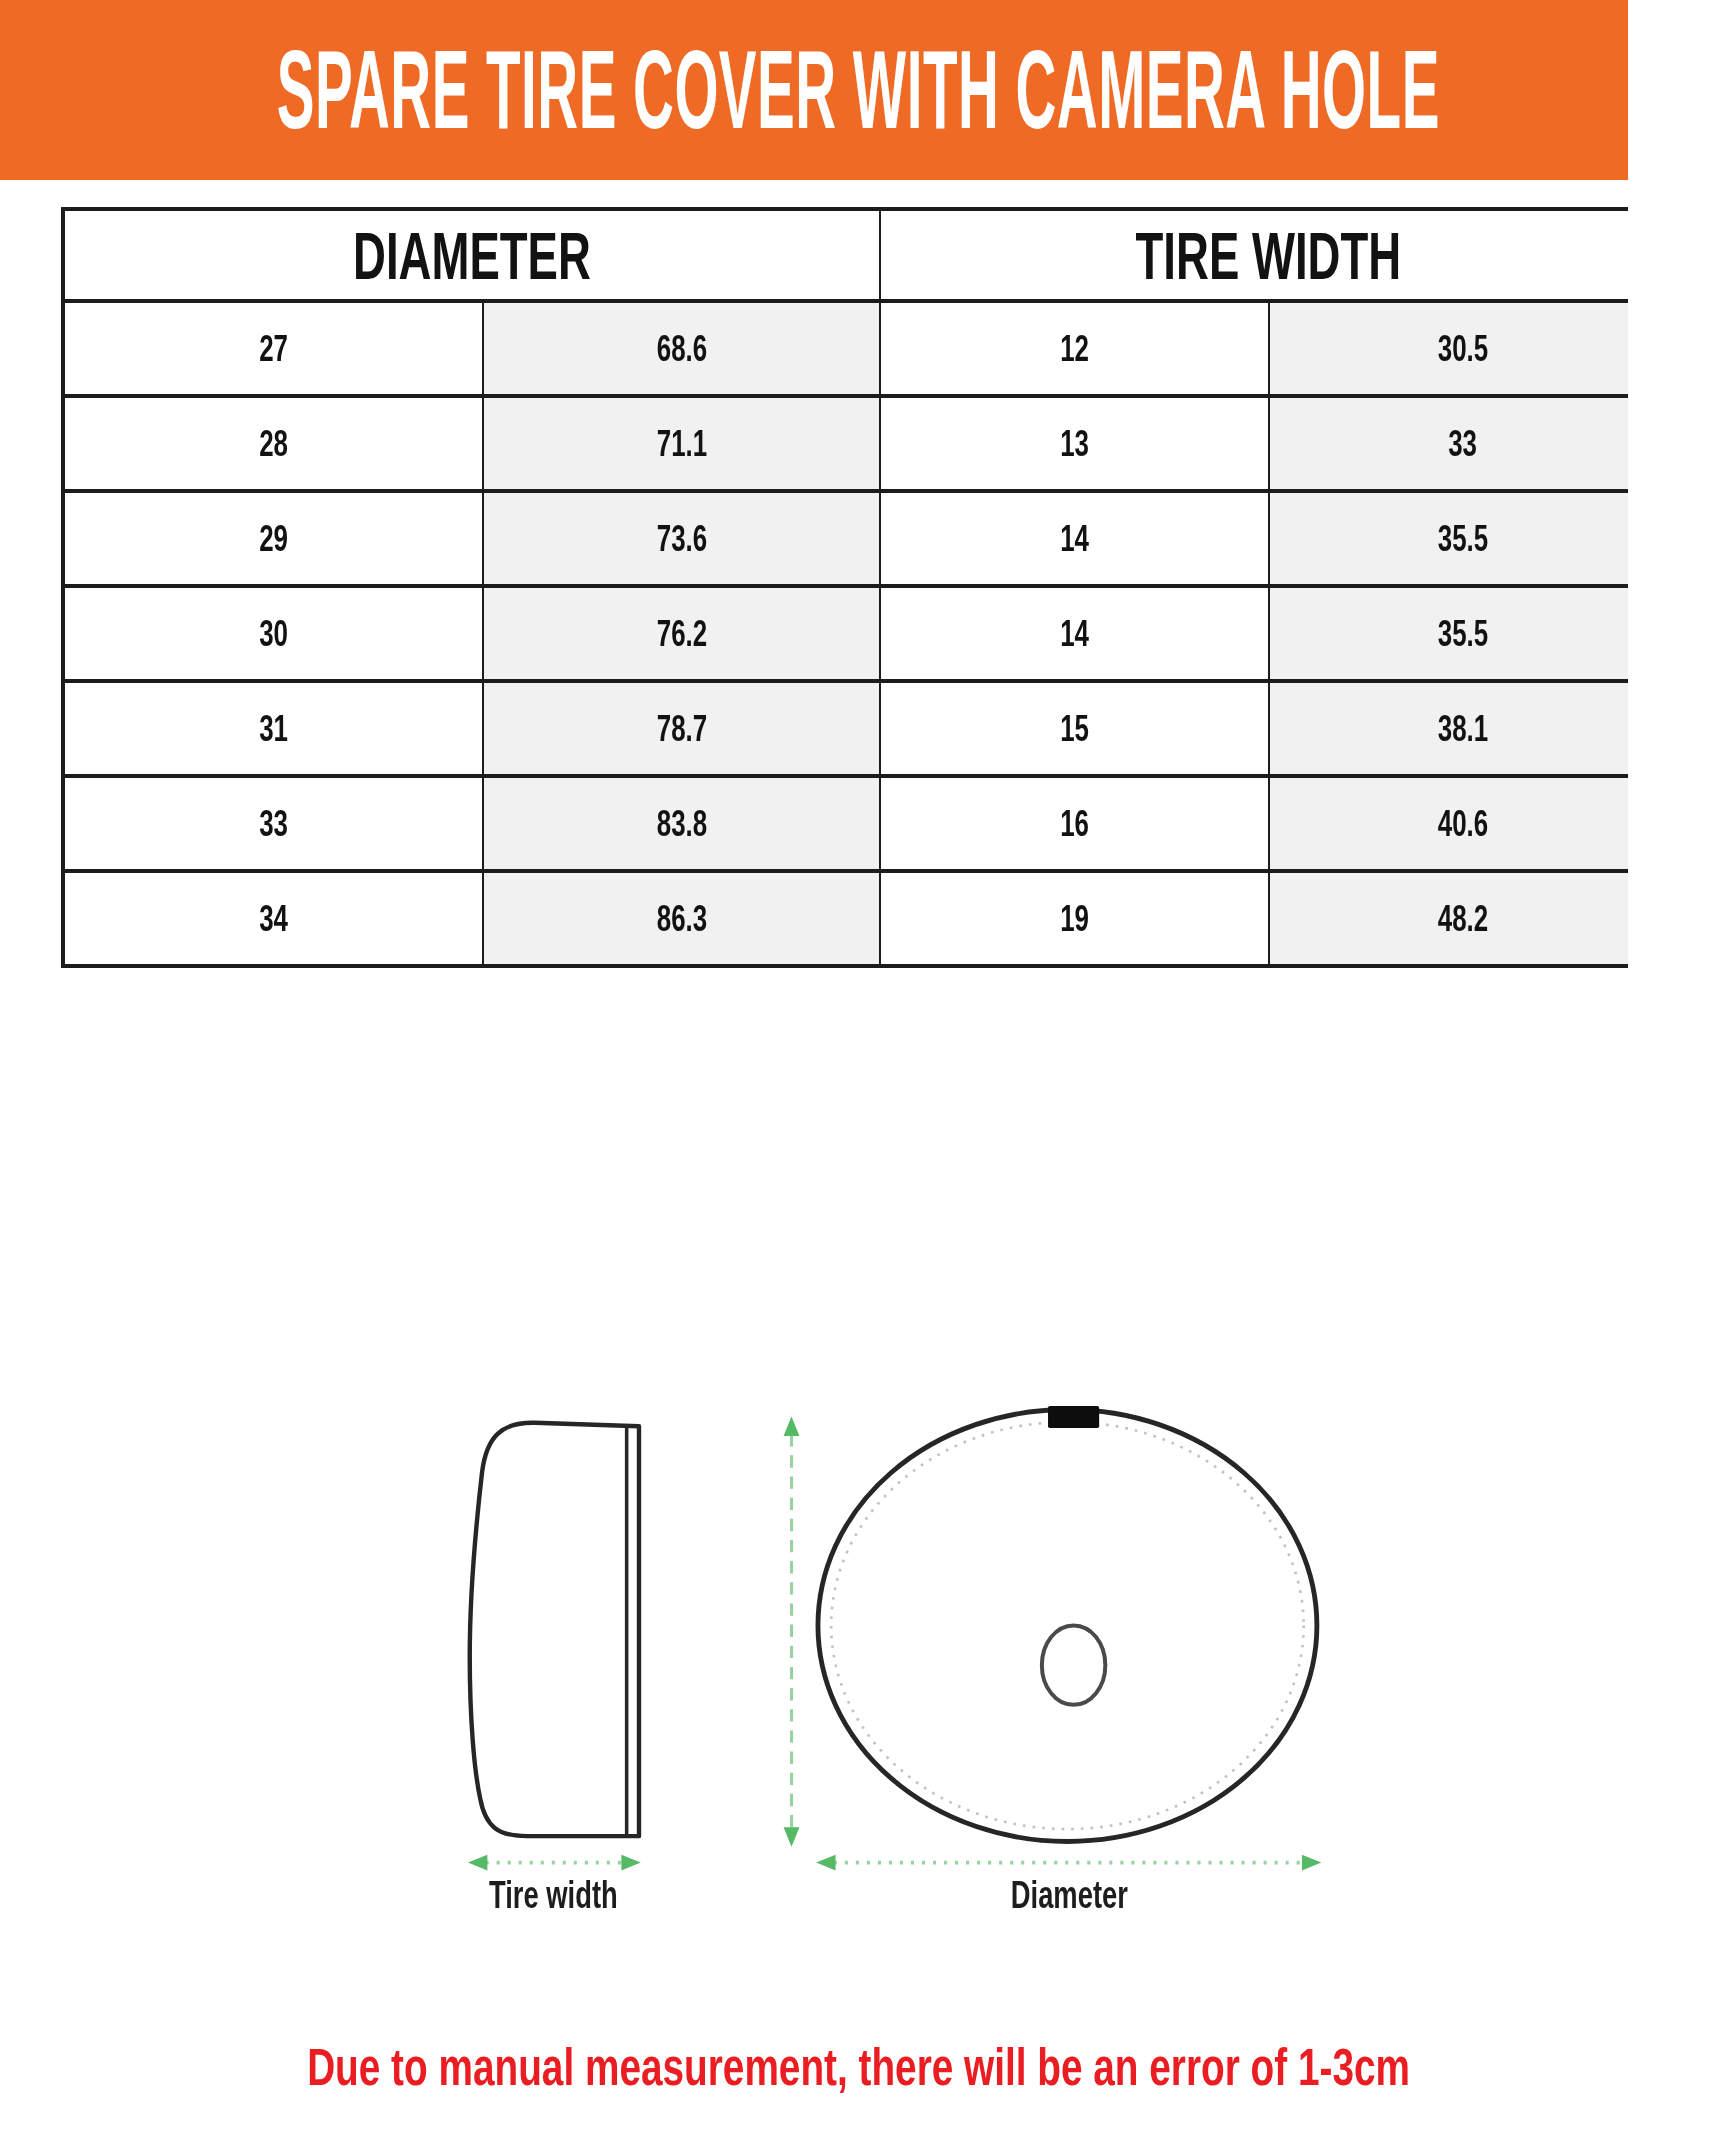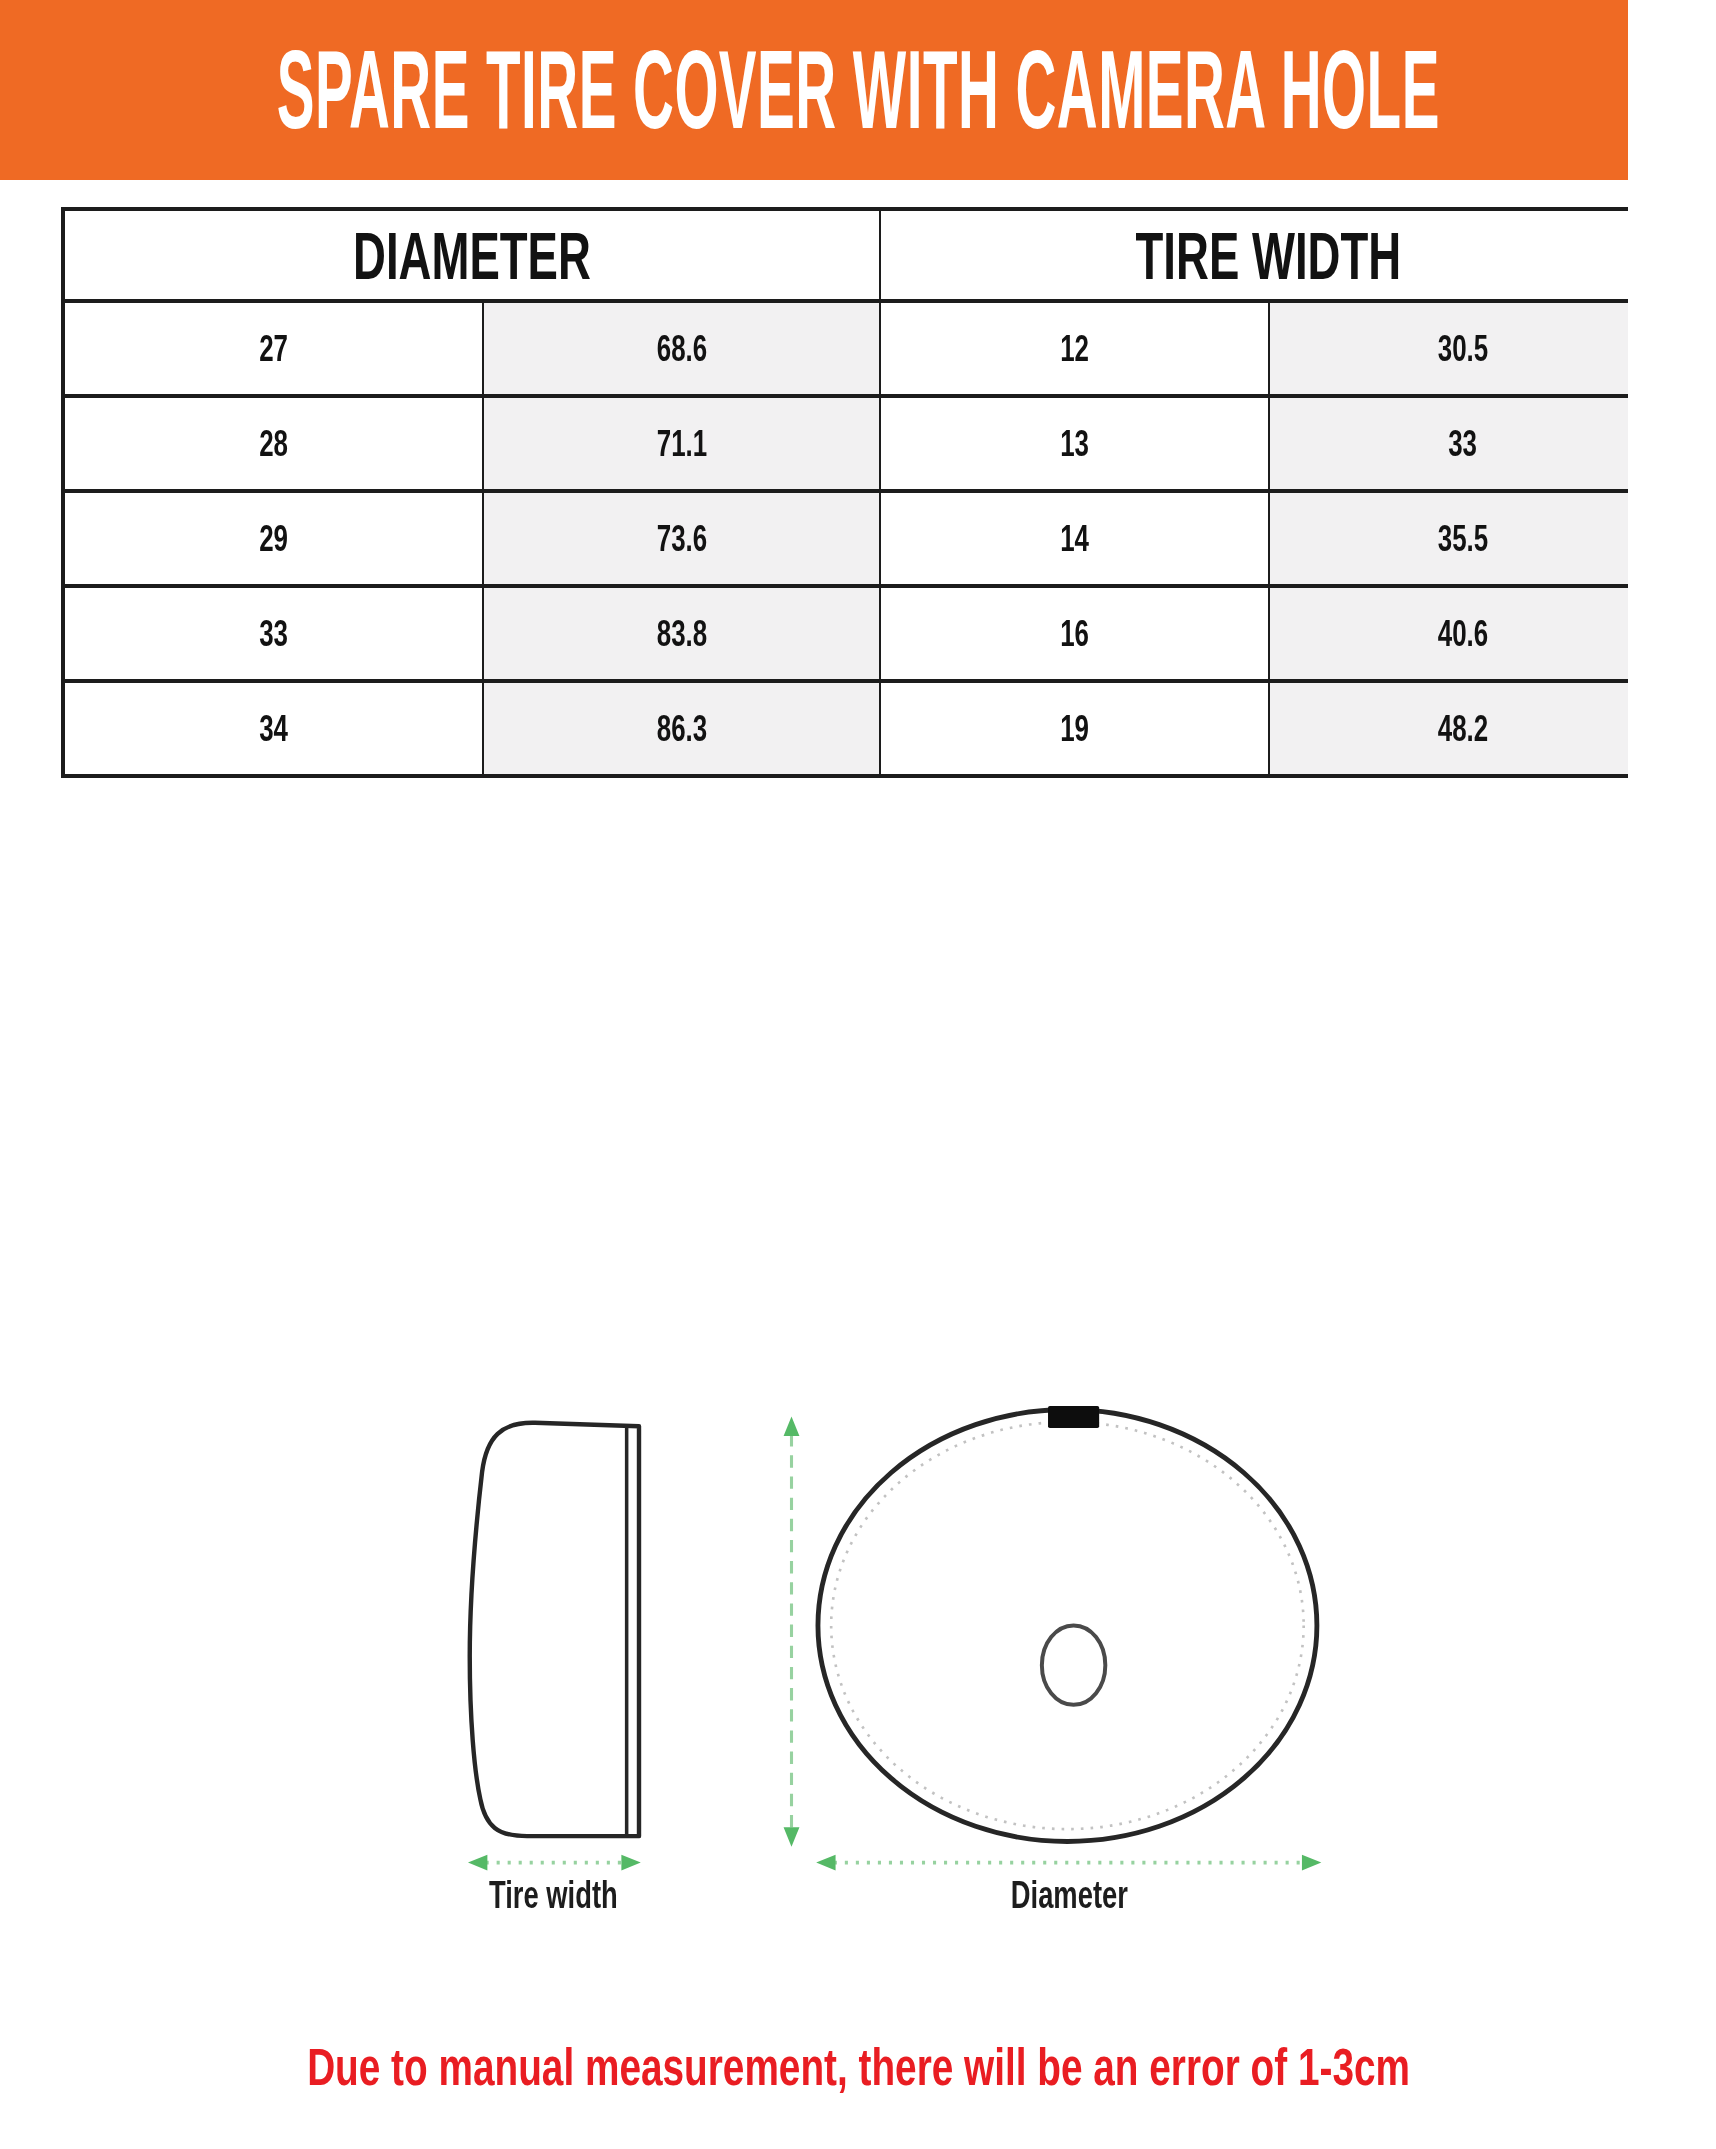--- a/index.html
+++ b/index.html
@@ -89,20 +89,32 @@
           <td><span class="cnd sx70">13</span></td>
           <td class="g"><span class="cnd sx70">33</span></td>
         </tr>
         <tr>
           <td><span class="cnd sx70">29</span></td>
           <td class="g"><span class="cnd sx70">73.6</span></td>
           <td><span class="cnd sx70">14</span></td>
           <td class="g"><span class="cnd sx70">35.5</span></td>
         </tr>
         <tr>
+          <td><span class="cnd sx70">30</span></td>
+          <td class="g"><span class="cnd sx70">76.2</span></td>
+          <td><span class="cnd sx70">14</span></td>
+          <td class="g"><span class="cnd sx70">35.5</span></td>
+        </tr>
+        <tr>
+          <td><span class="cnd sx70">31</span></td>
+          <td class="g"><span class="cnd sx70">78.7</span></td>
+          <td><span class="cnd sx70">15</span></td>
+          <td class="g"><span class="cnd sx70">38.1</span></td>
+        </tr>
+        <tr>
           <td><span class="cnd sx70">33</span></td>
           <td class="g"><span class="cnd sx70">83.8</span></td>
           <td><span class="cnd sx70">16</span></td>
           <td class="g"><span class="cnd sx70">40.6</span></td>
         </tr>
         <tr>
           <td><span class="cnd sx70">34</span></td>
           <td class="g"><span class="cnd sx70">86.3</span></td>
           <td><span class="cnd sx70">19</span></td>
           <td class="g"><span class="cnd sx70">48.2</span></td>

